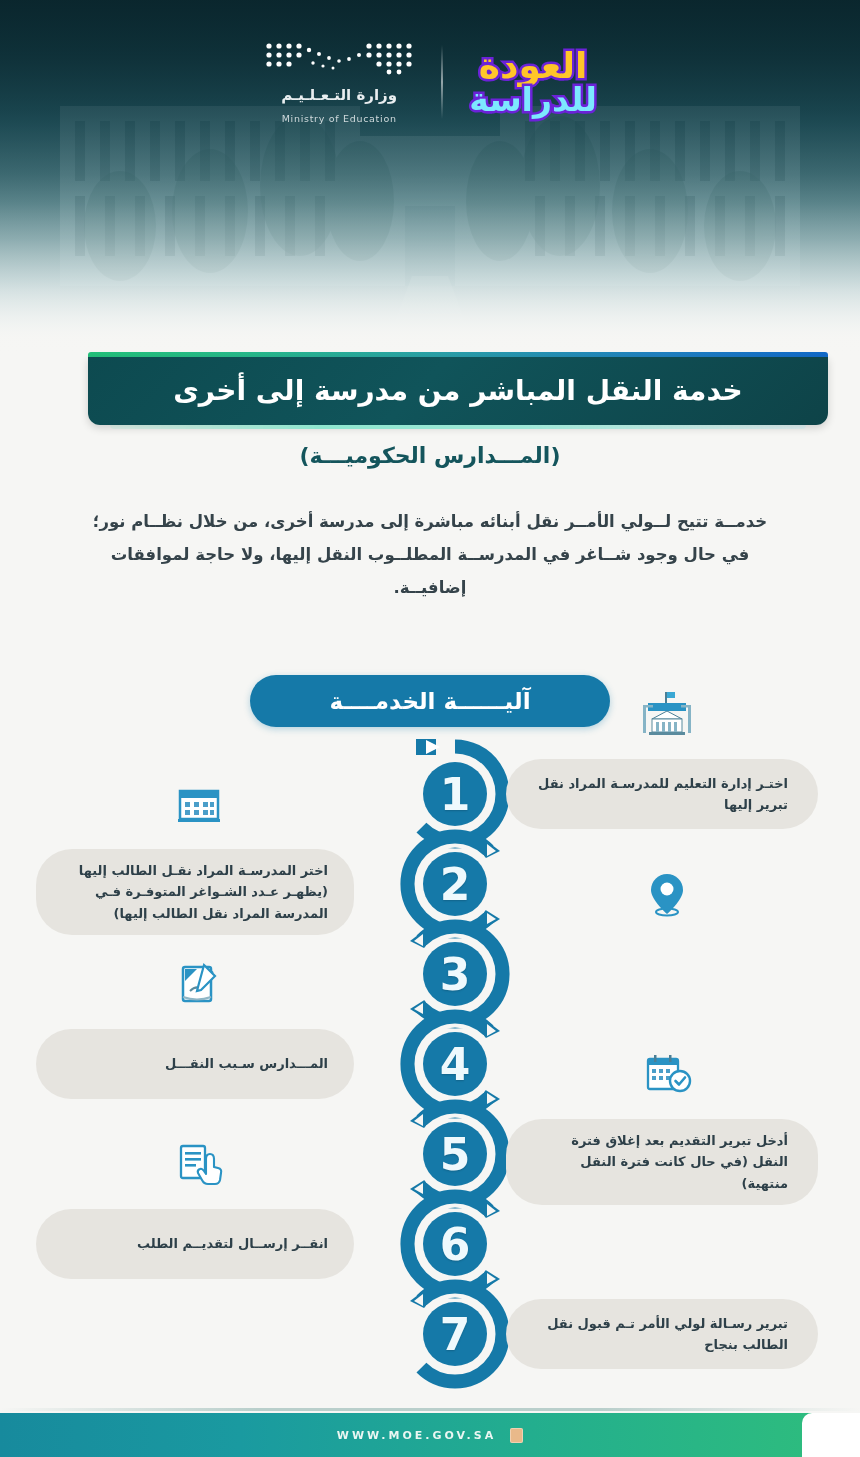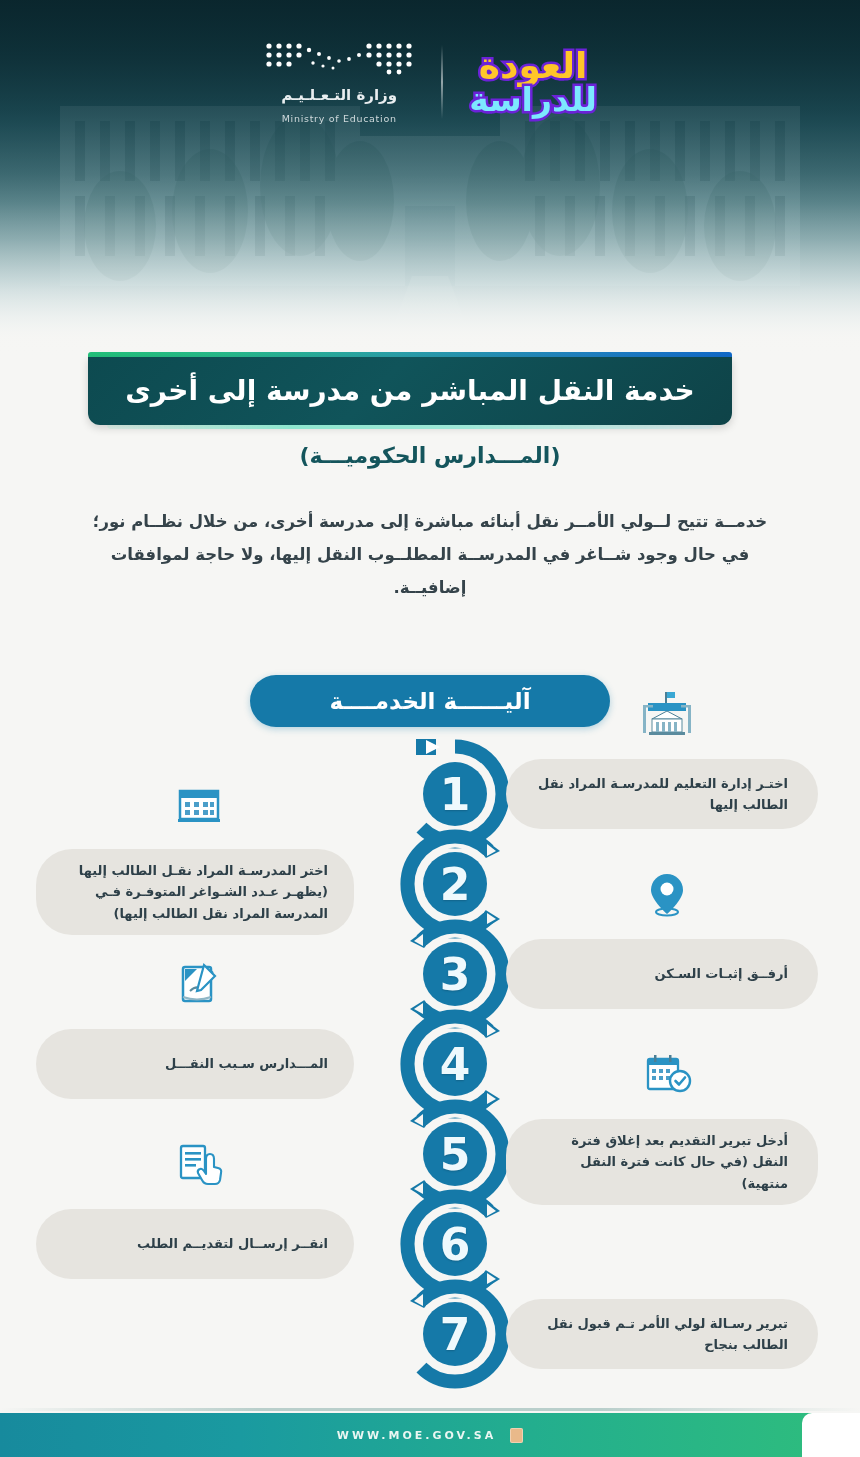--- a/index.html
+++ b/index.html
@@ -72,21 +72,21 @@
   .moe-logo { display: flex; flex-direction: column; align-items: center; gap: 9px; }
   .moe-dots { width: 152px; height: 36px; }
   .moe-ar {
     font-size: 15px; font-weight: 700; color: #e9eef0; letter-spacing: 2px;
   }
   .moe-en {
     font-size: 9.5px; color: #cfd9dc; letter-spacing: .7px; direction: ltr;
   }
 
   
-  .title-wrap { position: absolute; left: 88px; top: 352px; width: 644px; z-index: 6; }
+  .title-wrap { position: absolute; left: 88px; top: 352px; width: 740px; z-index: 6; }
   .title-accent-top {
     height: 5px; width: 100%;
     border-radius: 3px 3px 0 0;
     background: linear-gradient(to right, #23c07a 0%, #27b88b 22%, #2a9fa8 48%, #1f7fc0 78%, #1169c9 100%);
   }
   .title-banner {
     position: relative;
     background: linear-gradient(135deg, #0d4a50 0%, #10545a 45%, #0e4348 100%);
     border-radius: 0 0 12px 12px;
     padding: 16px 24px 17px;
@@ -359,21 +359,21 @@
           <rect x="28" y="31" width="3" height="10" fill="#86b4c6"></rect>
           <rect x="34" y="31" width="3" height="10" fill="#86b4c6"></rect>
           <rect x="9" y="41" width="36" height="3" fill="#5a8b9e"></rect>
           <rect x="3" y="14" width="3" height="28" fill="#86b4c6"></rect>
           <rect x="48" y="14" width="3" height="28" fill="#86b4c6"></rect>
           <rect x="3" y="14" width="10" height="2.5" fill="#86b4c6"></rect>
           <rect x="41" y="14" width="10" height="2.5" fill="#86b4c6"></rect>
         </svg>
       </div>
       <div class="label-pill right">
-        <p>اختـر إدارة التعليم للمدرسـة المراد نقل الطالب إليها</p>
+        <p>اختـر إدارة التعليم للمدرسـة المراد نقل تبرير إليها</p>
       </div>
     </div>
 
     <div class="step" style="top:90px;">
       <div class="node">
         <svg width="118" height="118" viewBox="0 0 118 118">
           <path d="M92.2 25.8 a47 47 0 1 0 0 66.4" fill="none" stroke="#1579a8" stroke-width="15" stroke-linecap="butt"></path>
           <polygon points="88,14 104,26 88,34" fill="#1579a8"></polygon>
           <polygon points="91,19 100,26 91,31" fill="#f6f6f4"></polygon>
           <polygon points="88,84 104,94 88,104" fill="#1579a8"></polygon>
@@ -417,23 +417,20 @@
           <circle cx="59" cy="59" r="38.5" fill="none" stroke="#f6f6f4" stroke-width="4"></circle>
         </svg>
         <div class="num">3</div>
       </div>
       <div class="step-icon right">
         <svg width="54" height="46" viewBox="0 0 54 46">
           <path d="M27 3 C18 3 11 10 11 19 C11 29 27 43 27 43 C27 43 43 29 43 19 C43 10 36 3 27 3 Z" fill="#2a93c4"></path>
           <circle cx="27" cy="18" r="6.5" fill="#ffffff"></circle>
           <ellipse cx="27" cy="41" rx="11" ry="3.5" fill="none" stroke="#2a93c4" stroke-width="2"></ellipse>
         </svg>
-      </div>
-      <div class="label-pill right">
-        <p>أرفــق إثبـات السـكن</p>
       </div>
     </div>
 
     <div class="step" style="top:270px;">
       <div class="node">
         <svg width="118" height="118" viewBox="0 0 118 118">
           <path d="M92.2 25.8 a47 47 0 1 0 0 66.4" fill="none" stroke="#1579a8" stroke-width="15" stroke-linecap="butt"></path>
           <polygon points="88,14 104,26 88,34" fill="#1579a8"></polygon>
           <polygon points="91,19 100,26 91,31" fill="#f6f6f4"></polygon>
           <polygon points="88,84 104,94 88,104" fill="#1579a8"></polygon>

